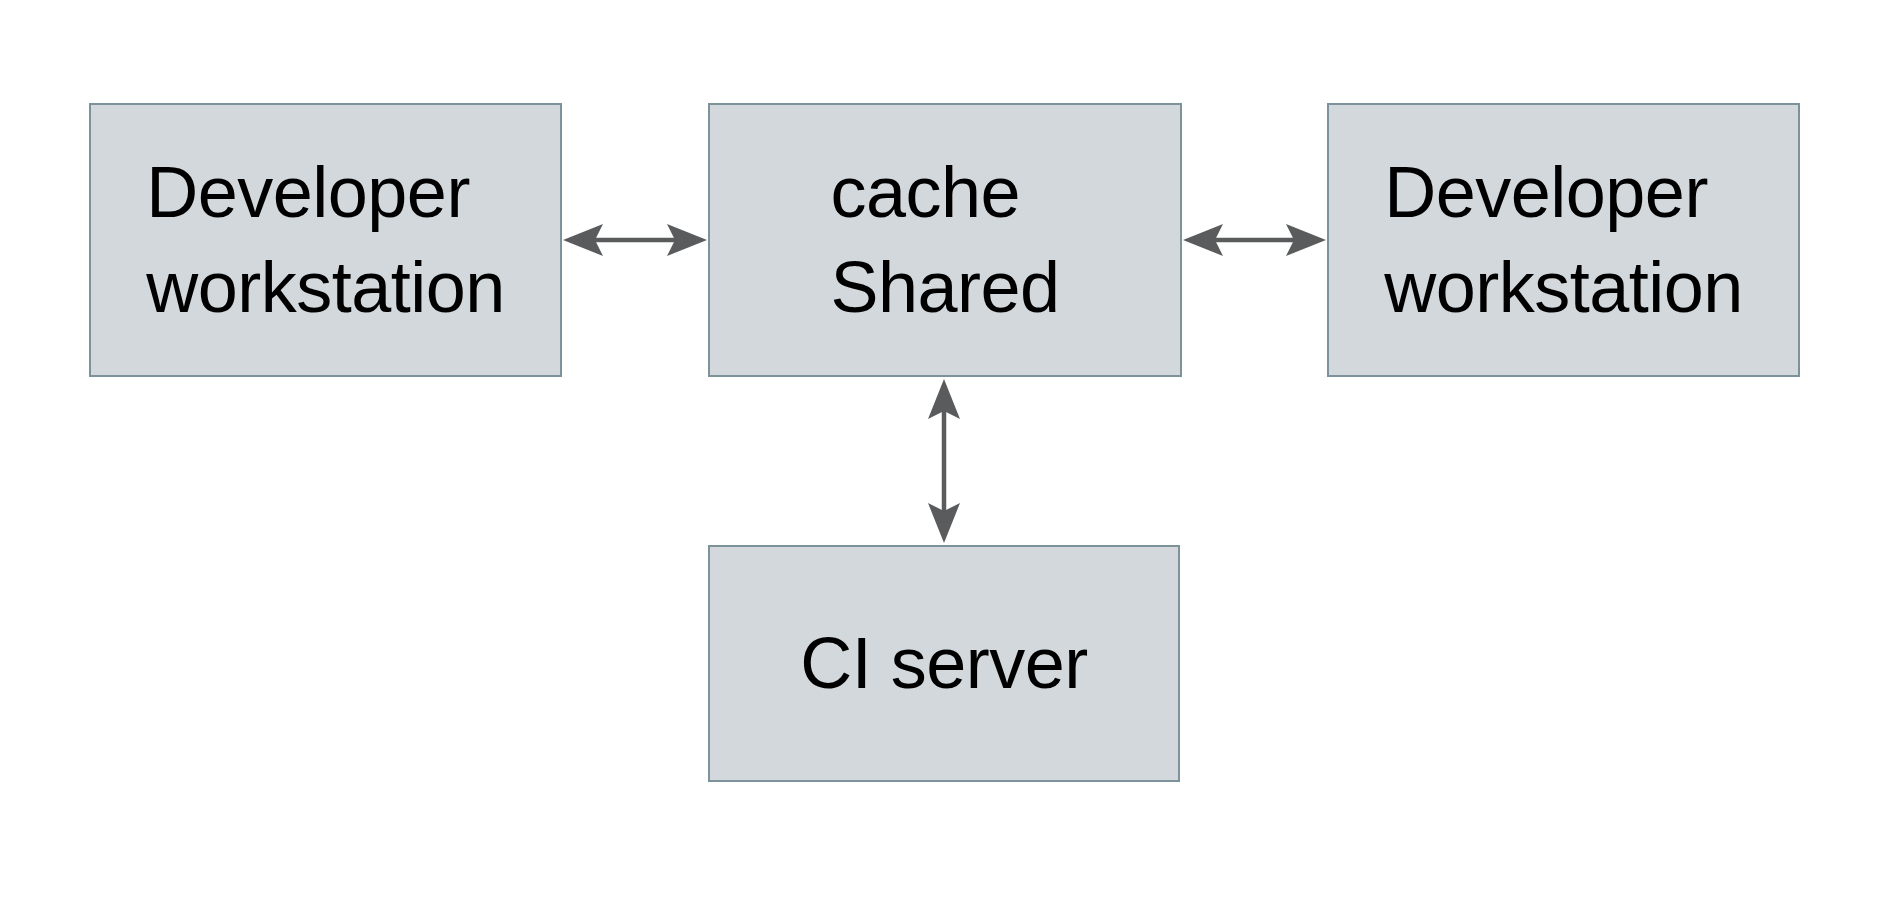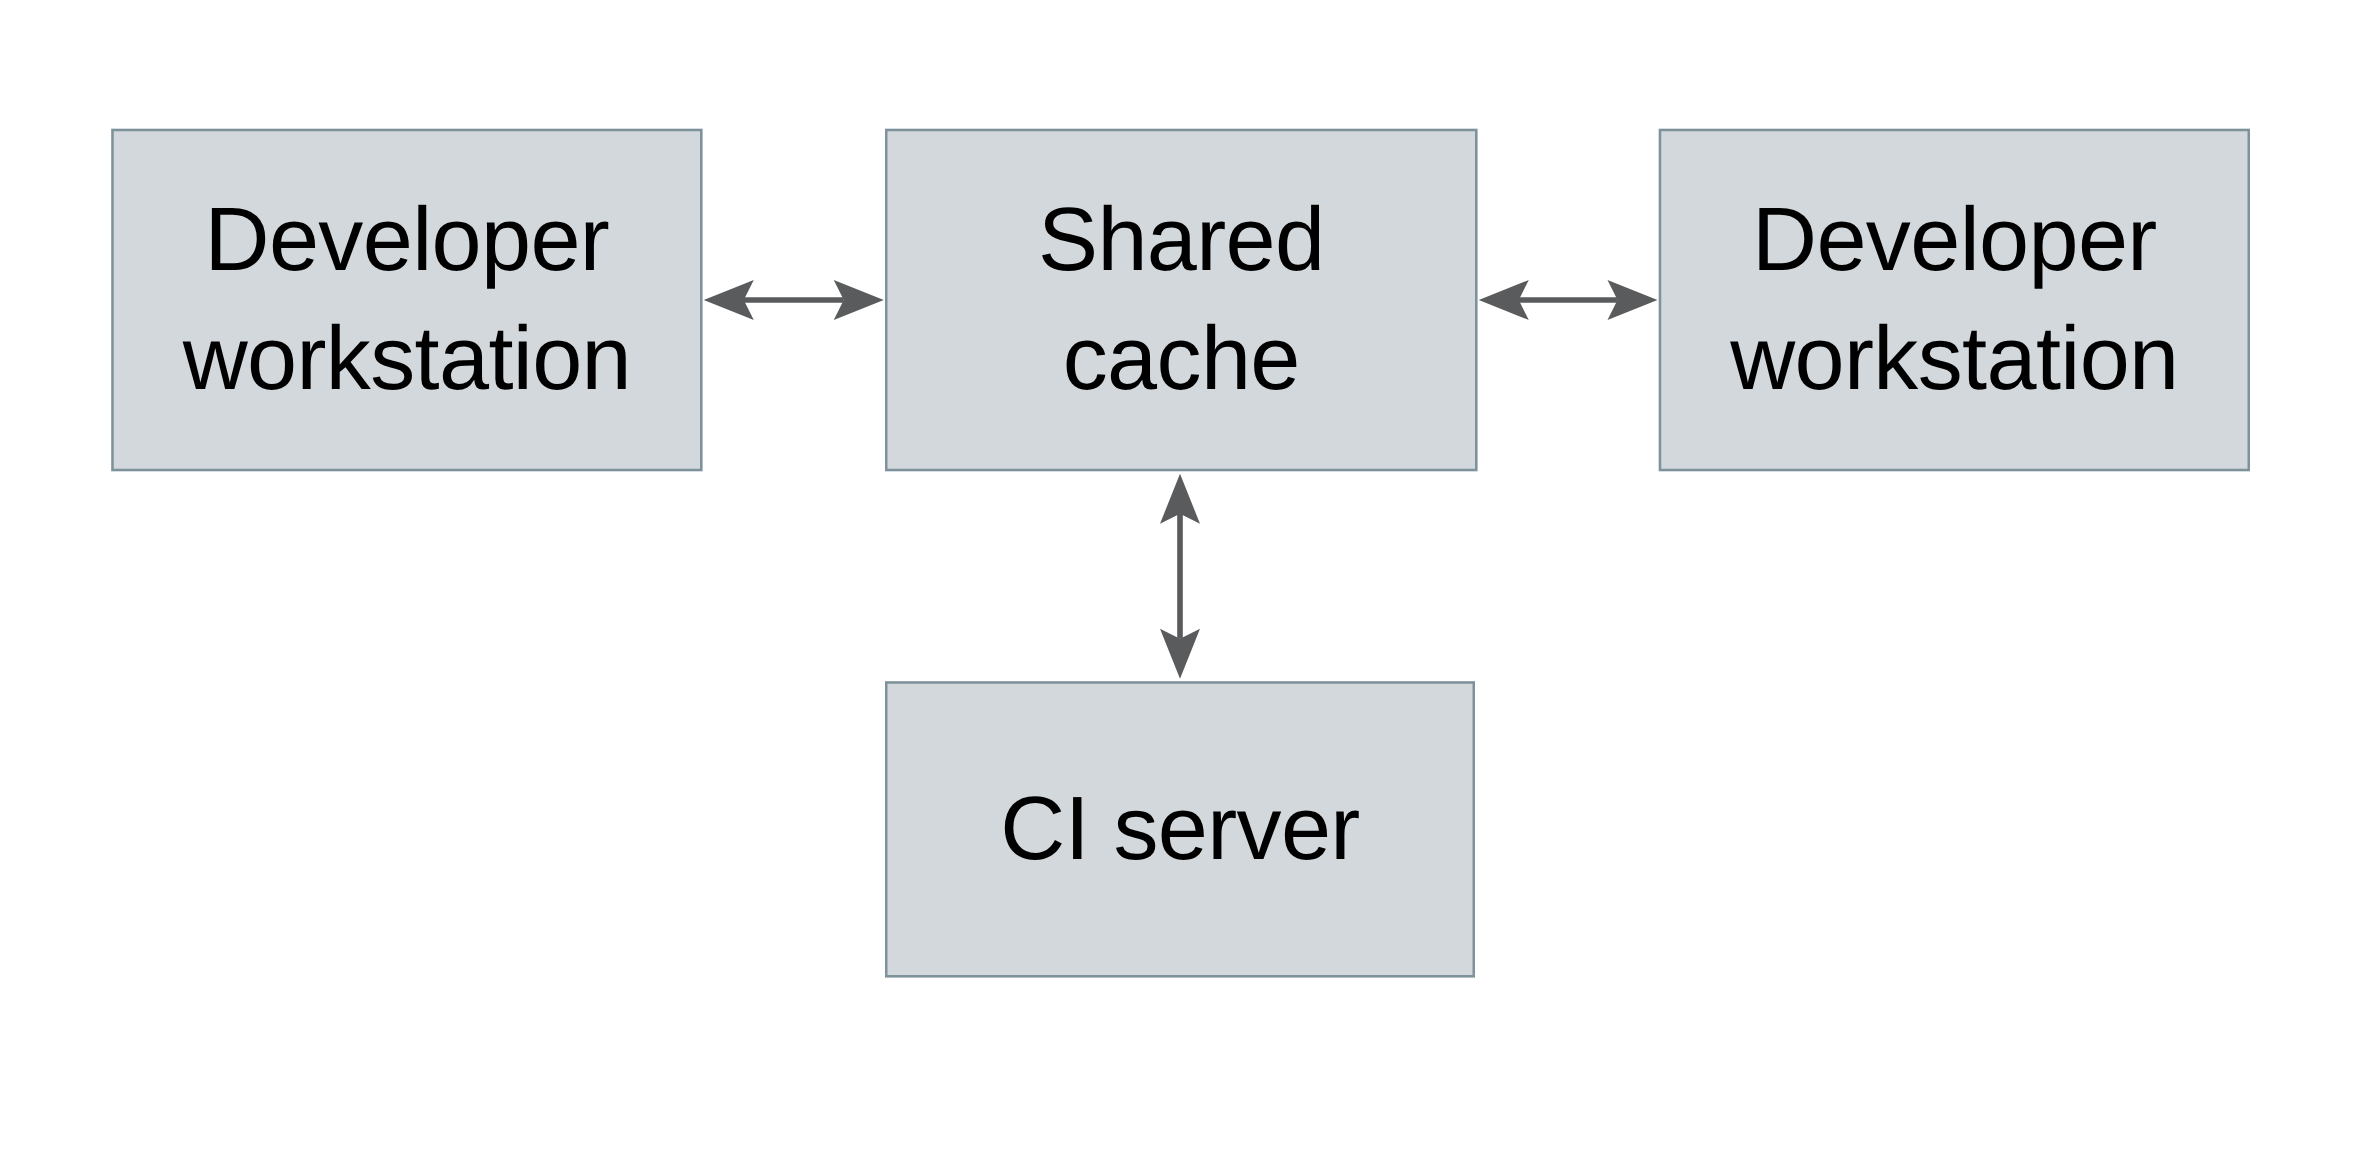--- a/index.html
+++ b/index.html
@@ -27,21 +27,21 @@
   }
   .edges polygon { fill: var(--arrow); }
   .edges line { stroke: var(--arrow); stroke-width: 4.5px; }
   .node {
     position: absolute;
     background: var(--node-fill);
     border: 2px solid var(--node-border);
     display: flex;
     align-items: center;
     justify-content: center;
-    text-align: center;
+    text-align: left;
   }
   .node-label {
     color: var(--text);
     font-size: 72px;
     line-height: 95px;
     letter-spacing: -0.5px;
   }
   .node-line { display: block; }
   .node-line:empty { display: none; }
   .node-dev-left  { left: 89px;   top: 103px; width: 473px; height: 274px; }
@@ -77,22 +77,22 @@
 
   <div class="node node-dev-left">
     <div class="node-label">
       <span class="node-line">Developer</span>
       <span class="node-line">workstation</span>
     </div>
   </div>
 
   <div class="node node-cache">
     <div class="node-label">
+      <span class="node-line">cache</span>
       <span class="node-line">Shared</span>
-      <span class="node-line">cache</span>
     </div>
   </div>
 
   <div class="node node-dev-right">
     <div class="node-label">
       <span class="node-line">Developer</span>
       <span class="node-line">workstation</span>
     </div>
   </div>
 

